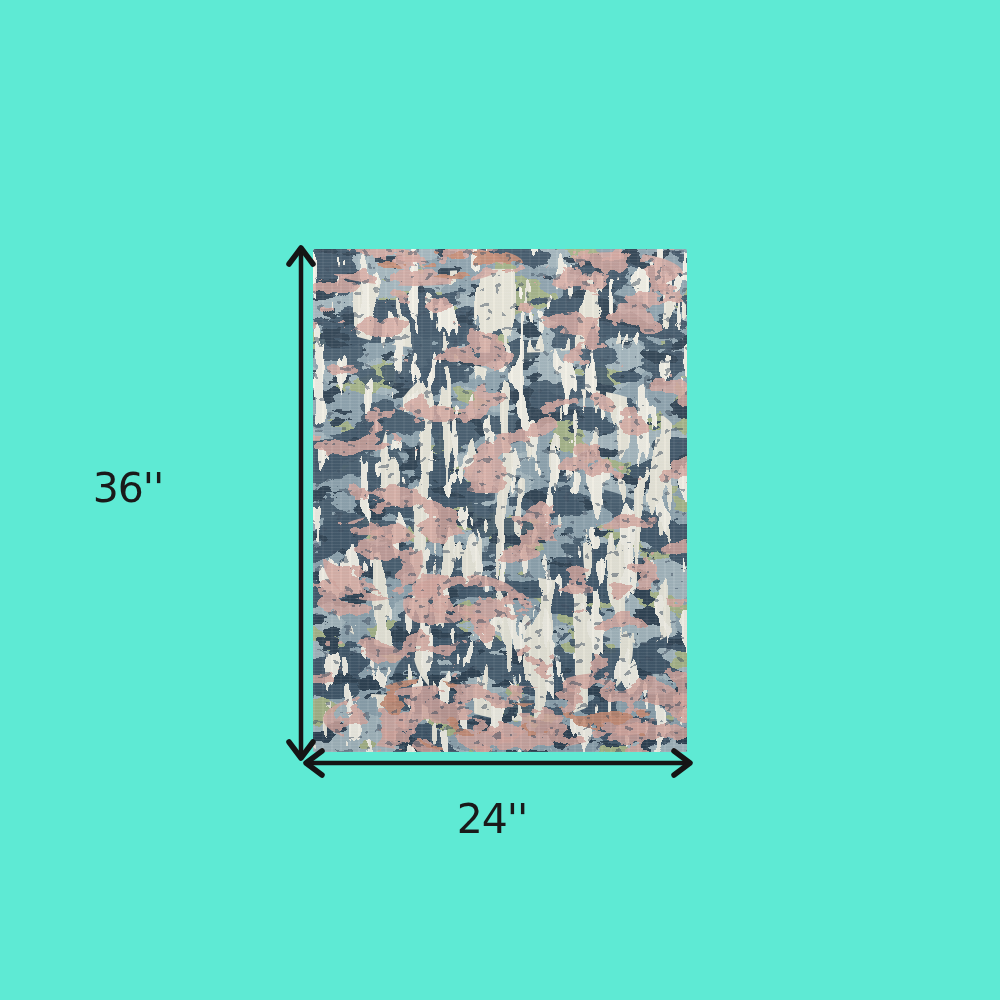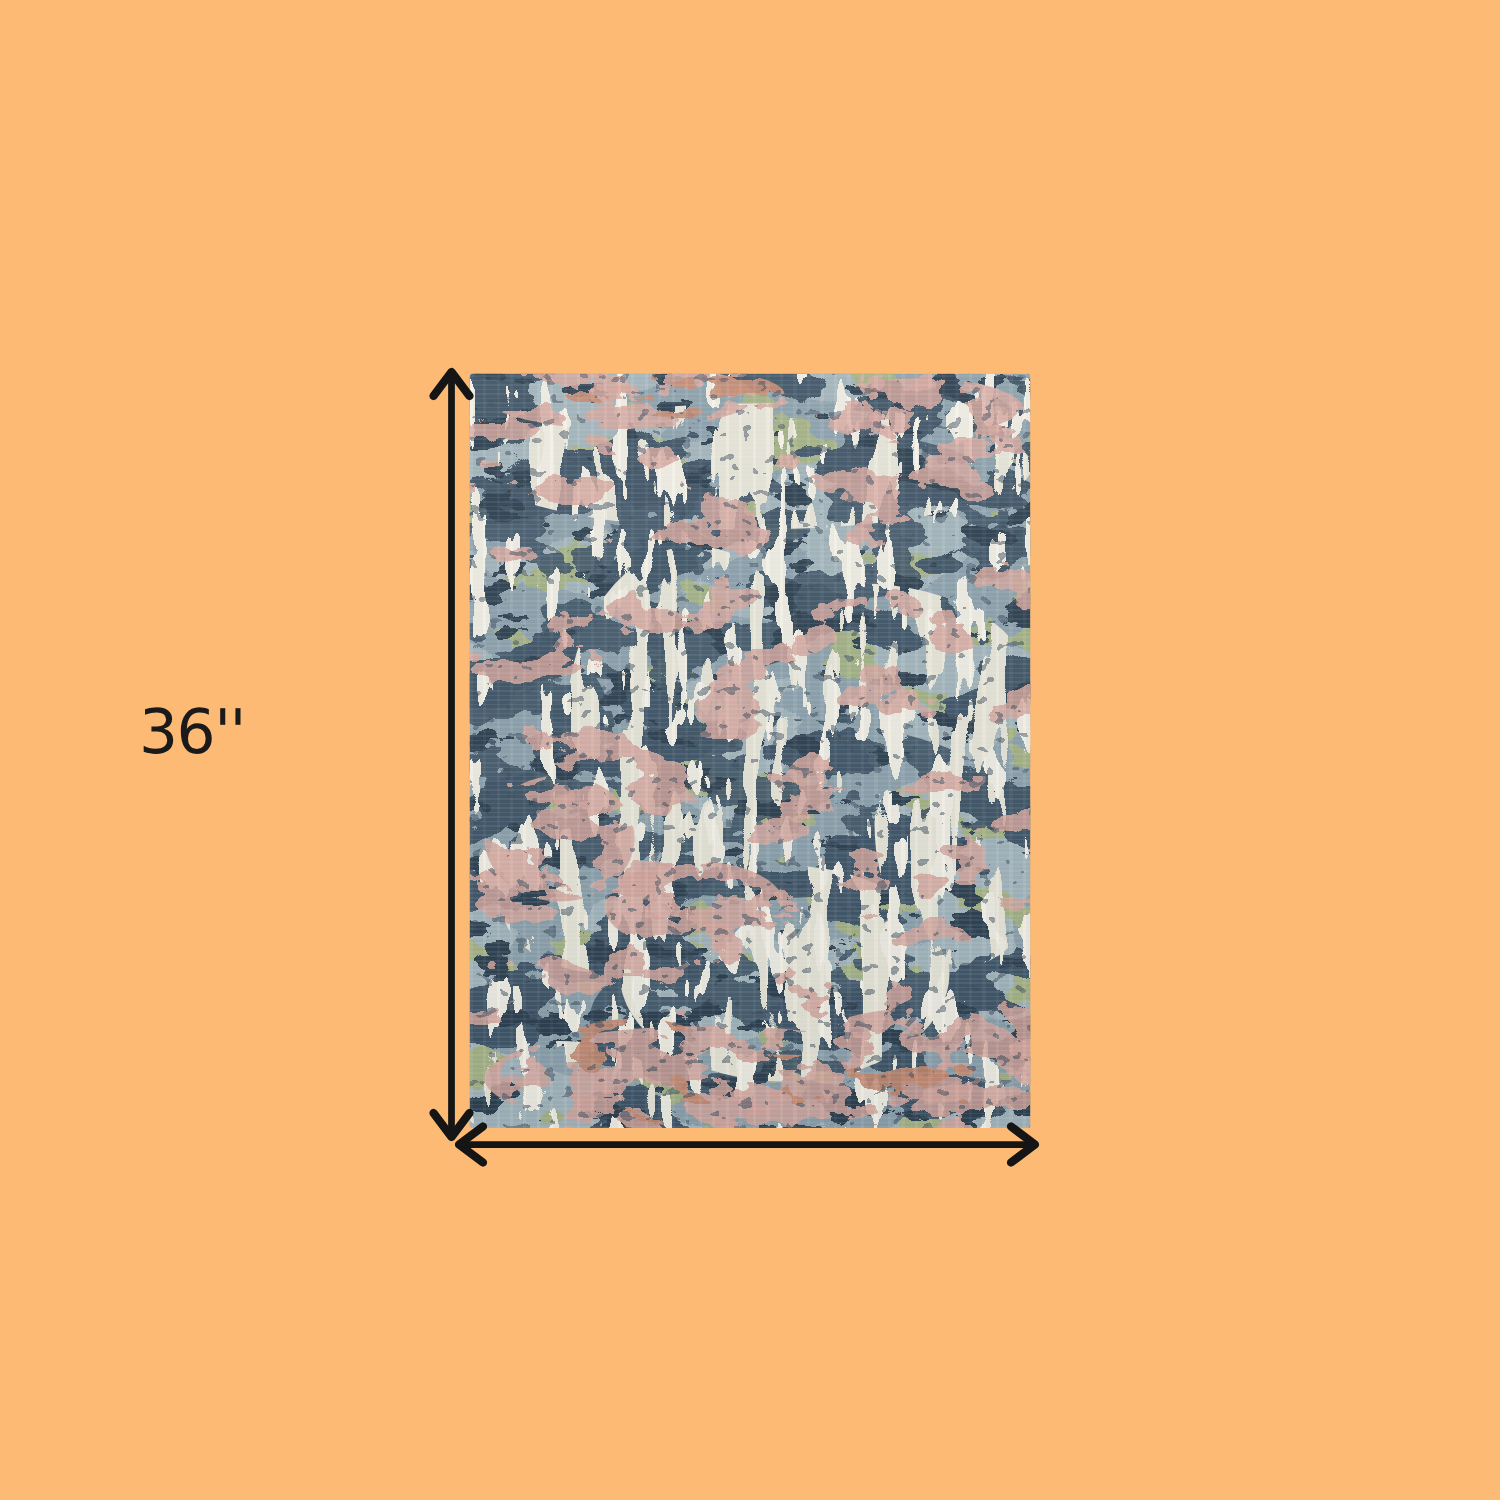--- a/index.html
+++ b/index.html
@@ -5,21 +5,21 @@
   html, body {
     margin: 0;
     padding: 0;
     background: #ffffff;
     font-family: "DejaVu Sans", "Liberation Sans", sans-serif;
   }
   .canvas {
     position: relative;
     width: 1000px;
     height: 1000px;
-    background: #fdba74;
+    background: #5eead4;
     overflow: hidden;
   }
   .rug-wrap {
     position: absolute;
     left: 313px;
     top: 249px;
     width: 374px;
     height: 503px;
     border-radius: 2px;
     overflow: hidden;
@@ -228,14 +228,15 @@
 
   <svg class="dim-svg horizontal" width="394" height="34" viewBox="0 0 394 34">
     <g fill="none" stroke-linecap="round" stroke-linejoin="round" stroke="#151515">
       <line x1="8" y1="16" x2="388" y2="16" stroke-width="4.5"></line>
       <path d="M22 4 L6 16 L22 28" stroke-width="5.5"></path>
       <path d="M374 4 L390 16 L374 28" stroke-width="5.5"></path>
     </g>
   </svg>
 
   <div class="dim-label height">36''</div>
+  <div class="dim-label width">24''</div>
 
 </div>
 
 </body></html>

